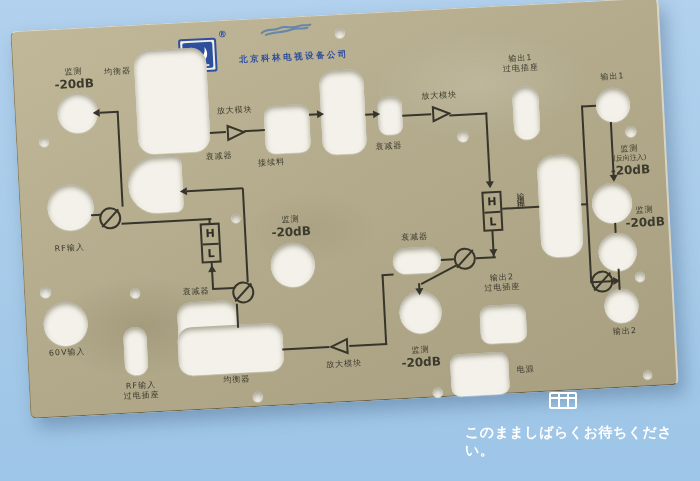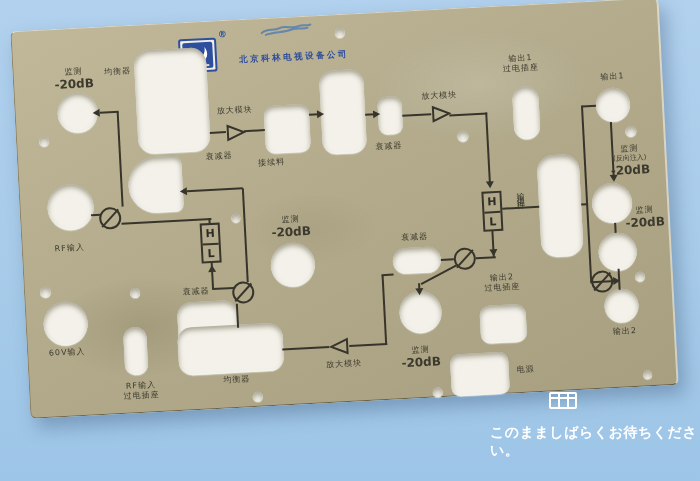--- a/index.html
+++ b/index.html
@@ -44,21 +44,21 @@
   .amp{position:absolute;}
   .vtxt{position:absolute;writing-mode:vertical-rl;font-size:8px;letter-spacing:3px;color:#3c3a2e;}
   
   #logo{position:absolute;left:166px;top:16px;width:38px;height:34px;border:2px solid #2d4f9e;
         border-radius:3px;background:#f0eee4;box-sizing:border-box;padding:2px;}
   #logo .inner{width:100%;height:100%;background:#2d4f9e;border-radius:2px;position:relative;}
   #logo .bar{position:absolute;left:4px;right:4px;bottom:2px;height:2px;background:#e8e6da;opacity:.9;}
   .reg{position:absolute;left:206px;top:8px;font-size:9px;color:#2d4f9e;font-weight:bold;}
   .company{position:absolute;left:226px;top:34px;font-size:8.5px;color:#2e4d9c;letter-spacing:2.5px;font-weight:bold;}
   
-  .wait-text{position:absolute;left:490px;top:424px;color:#ffffff;font-size:14px;font-weight:bold;letter-spacing:.5px;}
+  .wait-text{position:absolute;left:465px;top:424px;color:#ffffff;font-size:14px;font-weight:bold;letter-spacing:.5px;}
   .grid-icon{position:absolute;left:549px;top:392px;width:28px;height:17px;border:2px solid #fff;border-radius:2px;box-sizing:border-box;}
   .grid-icon i{position:absolute;background:#fff;}
   .wm{position:absolute;left:246px;top:1px;opacity:.85;}
 </style>
 </head>
 <body>
 
 <div id="stage">
 
   <div id="panel">

